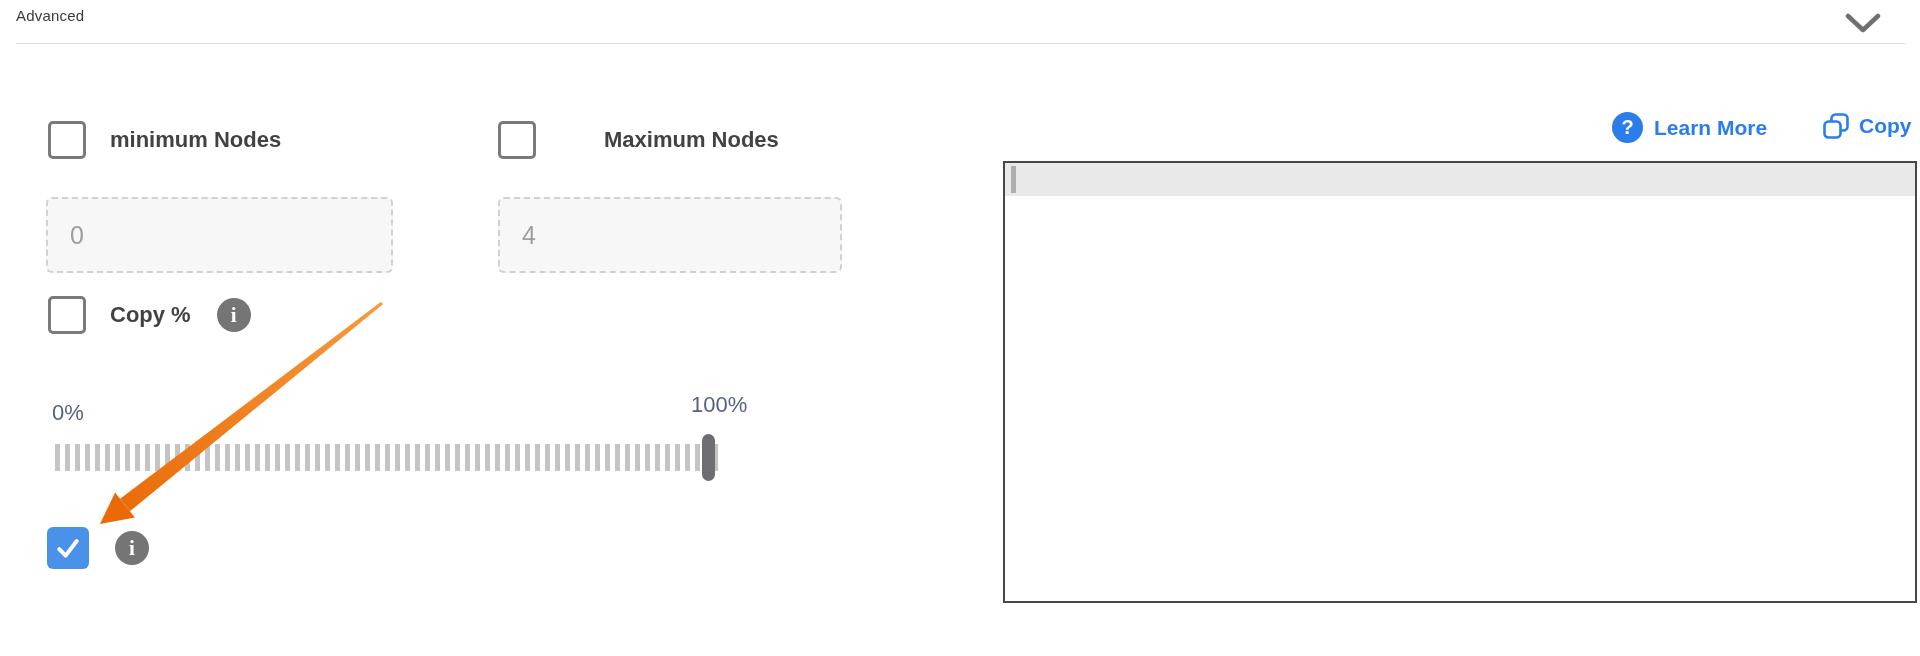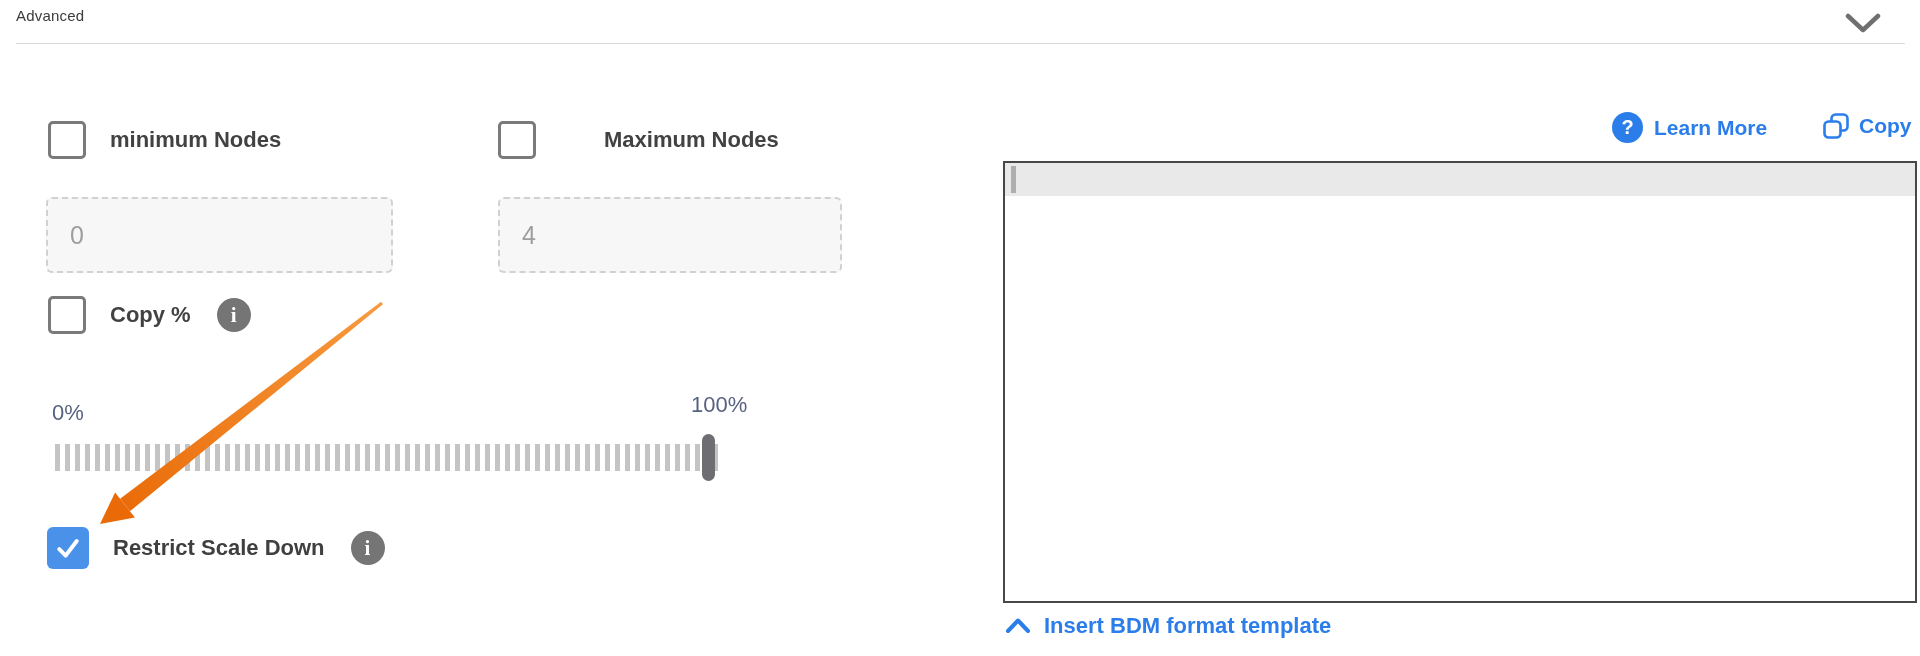--- a/index.html
+++ b/index.html
@@ -78,21 +78,20 @@
   <div class="slider-label" style="left:655px; top:392px;margin-left:36px;">100%</div>
   <div class="slider-track"></div>
   <div class="slider-handle"></div>
 
   <div class="cb-group" style="left:47px; top:527px;">
     <div class="checkbox checked">
       <svg width="28" height="28" viewBox="0 0 24 24">
         <polyline points="4.5,13 10,18.5 19.5,6" fill="none" stroke="#ffffff" stroke-width="3.4" stroke-linecap="round" stroke-linejoin="round"></polyline>
       </svg>
     </div>
-    <div class="cb-label" style="color:#3f3f3f;">Restrict Scale Down</div>
     <div class="info-icon">i</div>
   </div>
 
   <svg class="arrow-overlay" viewBox="0 0 480 580">
     <defs>
       <linearGradient id="arrowGrad" x1="382" y1="303" x2="110" y2="515" gradientUnits="userSpaceOnUse">
         <stop offset="0" stop-color="#f79a3e"></stop>
         <stop offset="1" stop-color="#e96a07"></stop>
       </linearGradient>
     </defs>
@@ -112,20 +111,14 @@
       <rect x="2.5" y="9.5" width="16" height="16" rx="4" fill="#ffffff" stroke="#2b7de9" stroke-width="2.6"></rect>
     </svg>
     <div class="link-text">Copy</div>
   </div>
 
   <div class="editor">
     <div class="editor-active-line"></div>
     <div class="editor-cursor"></div>
   </div>
 
-  <div class="insert-link">
-    <svg width="28" height="20" viewBox="0 0 28 20">
-      <polyline points="4,15 14,4.5 24,15" fill="none" stroke="#2b7de9" stroke-width="4" stroke-linecap="round" stroke-linejoin="round"></polyline>
-    </svg>
-    <div class="link-text">Insert BDM format template</div>
-  </div>
 
 </div>
 
 </body></html>

